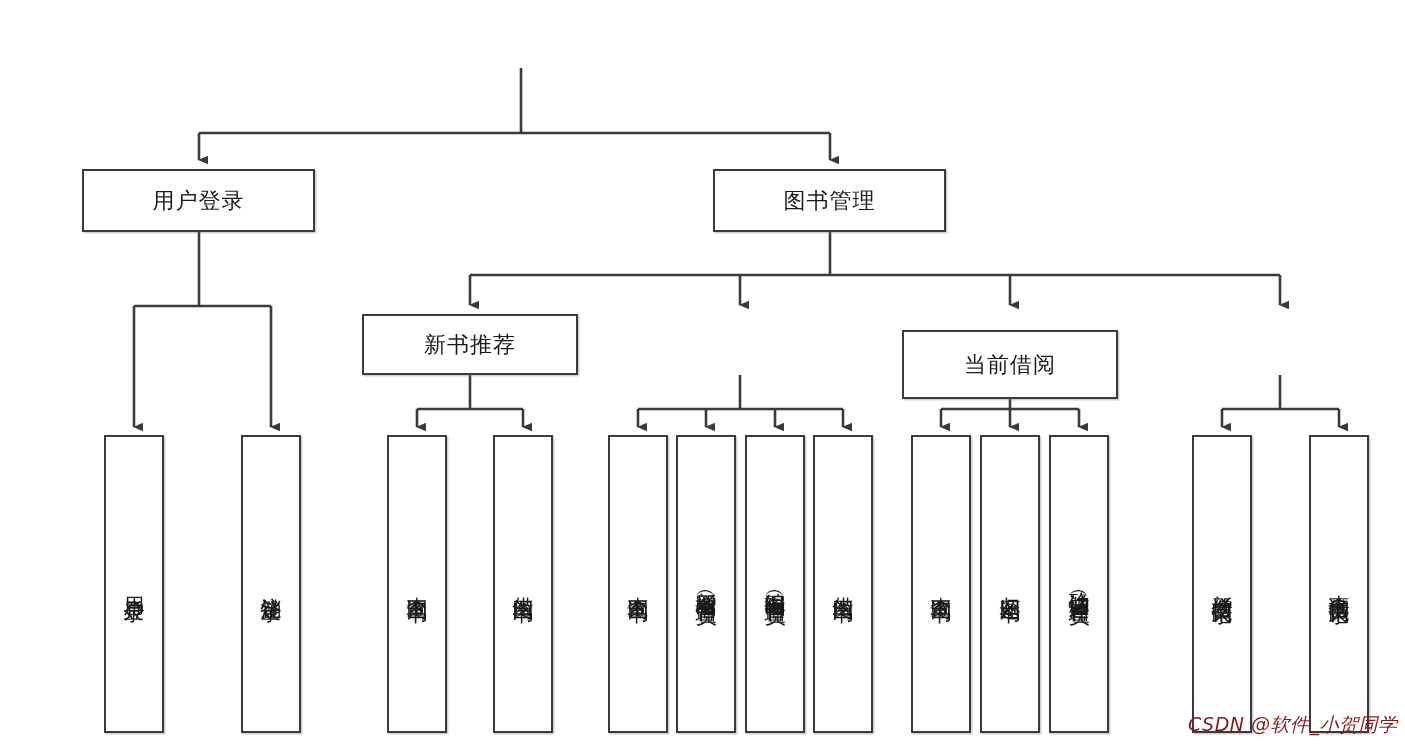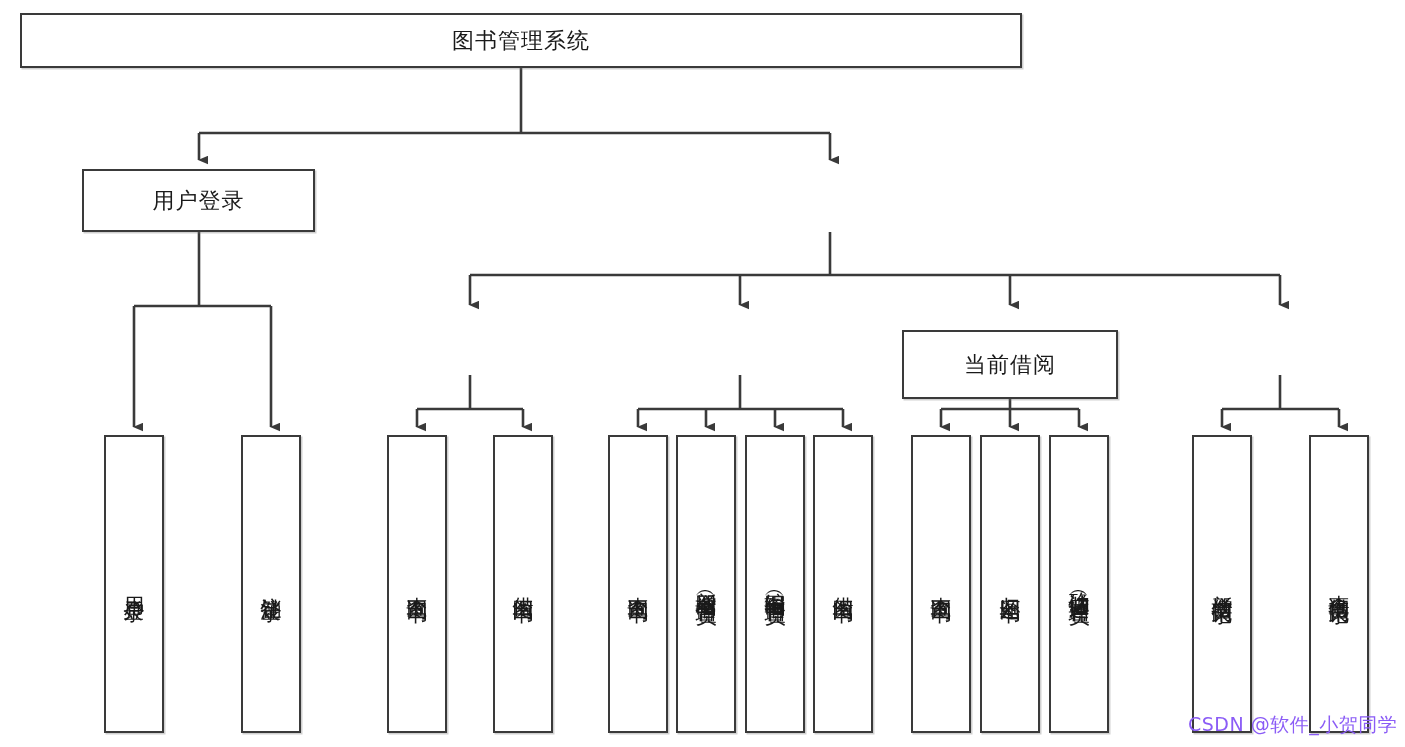--- a/index.html
+++ b/index.html
@@ -51,23 +51,24 @@
     writing-mode: vertical-rl;
     text-orientation: upright;
     display: block;
     text-align: center;
   }
   .watermark {
     position: absolute;
     left: 1188px;
     top: 712px;
     font-size: 19px;
-    color: #8b5cf6;
+    color: #7f1d1d;
     white-space: nowrap;
     letter-spacing: 0.5px;
+    font-style: italic;
   }
 </style>
 </head>
 <body>
 
 <div id="canvas">
 
   <svg id="wires" viewBox="0 0 1405 747">
     <defs>
       <marker id="arrow" markerWidth="9" markerHeight="10" refX="4.2" refY="9" orient="auto" markerUnits="userSpaceOnUse">
@@ -111,28 +112,31 @@
       <path d="M1010,409 L1010,427" marker-end="url(#arrow)"></path>
       <path d="M1079,409 L1079,427" marker-end="url(#arrow)"></path>
 
       <path d="M1280,375 L1280,409"></path>
       <path d="M1222,409 L1339,409"></path>
       <path d="M1222,409 L1222,427" marker-end="url(#arrow)"></path>
       <path d="M1339,409 L1339,427" marker-end="url(#arrow)"></path>
     </g>
   </svg>
 
-  <div class="node h" style="left:20px; top:13px; width:1002px; height:55px;">
-    <span class="lbl">图书管理系统</span>
-  </div>
 
   <div class="node h" style="left:82px; top:169px; width:233px; height:63px;">
     <span class="lbl">用户登录</span>
   </div>
+  <div class="node h" style="left:713px; top:169px; width:233px; height:63px;">
+    <span class="lbl">图书管理</span>
+  </div>
 
+  <div class="node h" style="left:362px; top:314px; width:216px; height:61px;">
+    <span class="lbl">新书推荐</span>
+  </div>
   <div class="node h" style="left:902px; top:330px; width:216px; height:69px;">
     <span class="lbl">当前借阅</span>
   </div>
 
   <div class="node v" style="left:104px; top:435px; width:60px; height:298px;">
     <span class="lbl">用户登录</span>
   </div>
   <div class="node v" style="left:241px; top:435px; width:60px; height:298px;">
     <span class="lbl">注销登录</span>
   </div>

